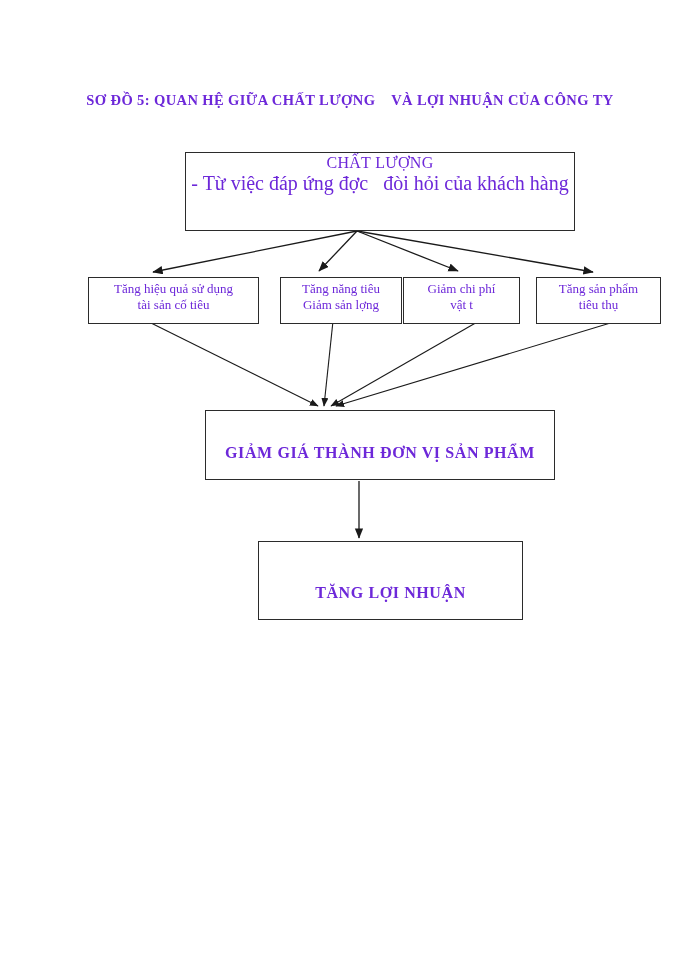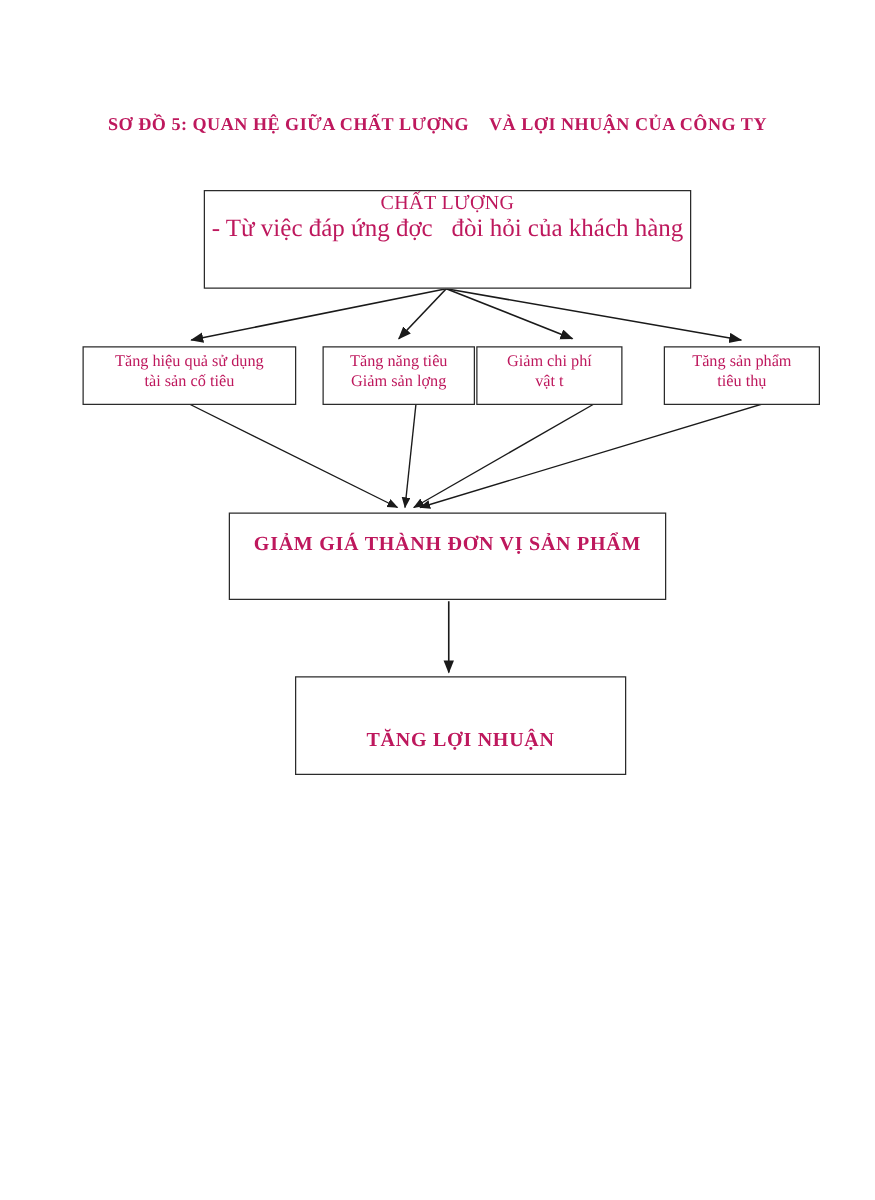--- a/index.html
+++ b/index.html
@@ -7,21 +7,21 @@
     padding: 0;
     background: #ffffff;
   }
   #page {
     position: relative;
     width: 700px;
     height: 960px;
     background: #ffffff;
     overflow: hidden;
     font-family: "Liberation Serif", "DejaVu Serif", serif;
-    color: #be185d;
+    color: #6d28d9;
   }
 
   
   #diagram-title {
     position: absolute;
     left: 0;
     top: 92px;
     width: 700px;
     text-align: center;
     font-family: "Liberation Serif", "DejaVu Serif", serif;
@@ -31,20 +31,21 @@
     white-space: pre;
   }
 
   
   .node {
     position: absolute;
     box-sizing: border-box;
     border: 1.2px solid #2b2b2b;
     background: #ffffff;
     z-index: 3;
+    margin-left: 22px;
   }
   .node-inner {
     width: 100%;
     height: 100%;
     display: flex;
     flex-direction: column;
     align-items: center;
     box-sizing: border-box;
   }
 
@@ -79,30 +80,30 @@
   }
   .mid-line {
     font-size: 13px;
     line-height: 1.22;
     white-space: pre;
     text-align: center;
   }
   #node-fixed-assets { left: 66px;  width: 171px; }
   #node-productivity { left: 258px; width: 122px; }
   #node-material-cost { left: 381px; width: 117px; }
-  #node-sales-volume { left: 531px; width: 125px; }
+  #node-sales-volume { left: 514px; width: 125px; }
 
   
   #node-cost-reduction {
     left: 183px;
     top: 410px;
     width: 350px;
     height: 70px;
   }
-  #node-cost-reduction .node-inner { justify-content: flex-start; padding-top: 16px; }
+  #node-cost-reduction .node-inner { justify-content: center; padding-top: 16px; }
 
   
   #node-profit {
     left: 236px;
     top: 541px;
     width: 265px;
     height: 79px;
   }
   #node-profit .node-inner { justify-content: center; padding-top: 24px; }
 

